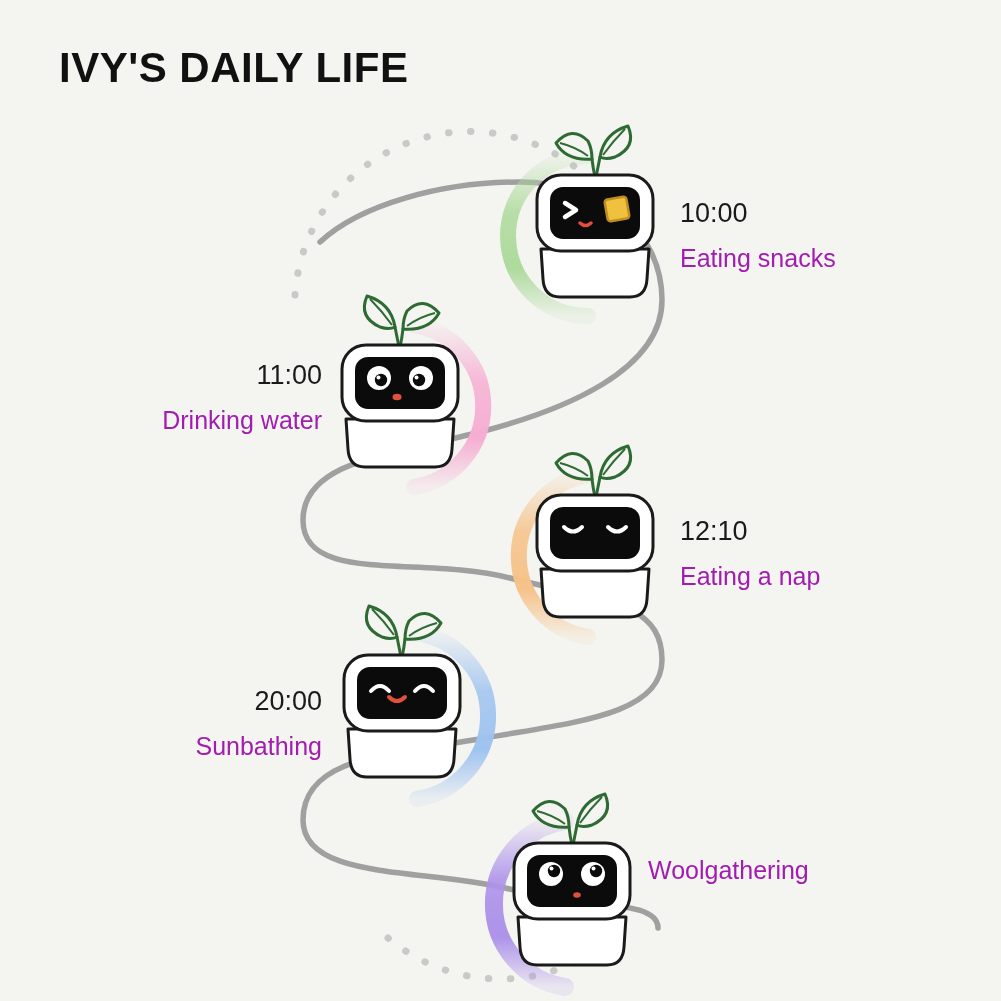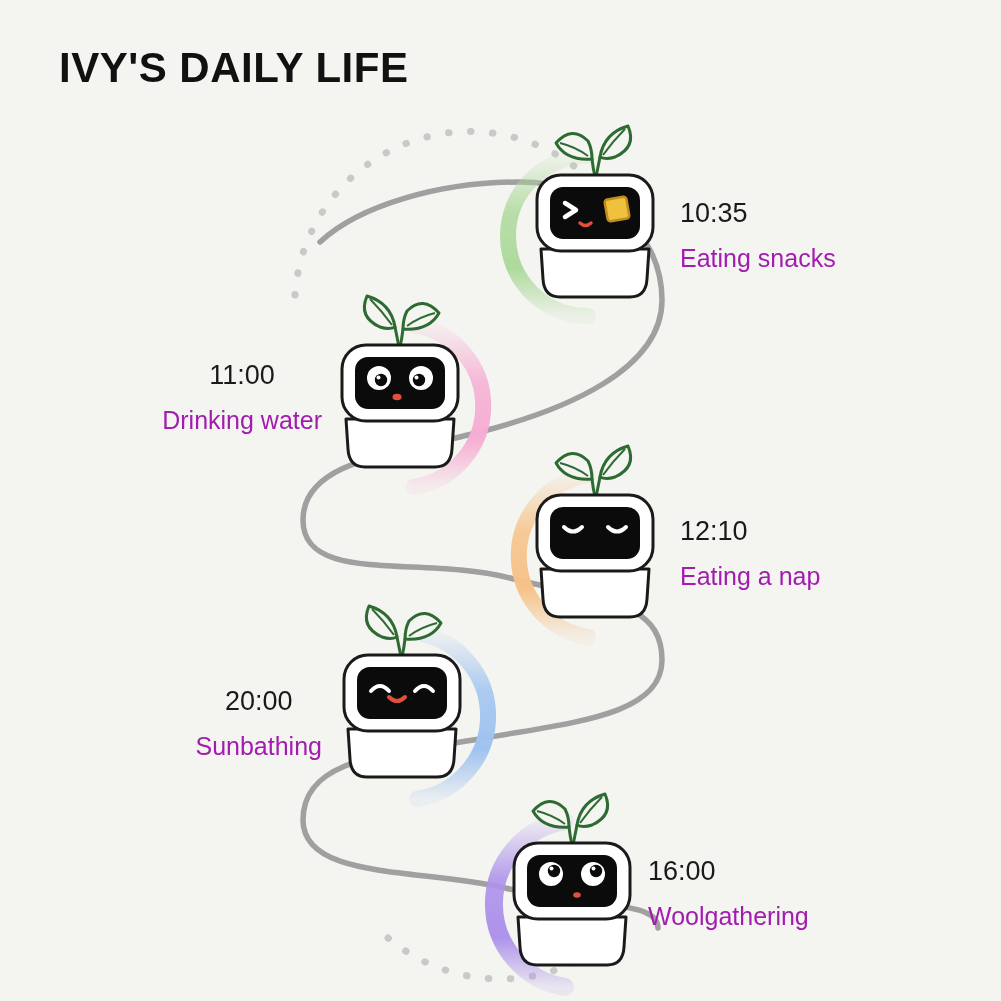--- a/index.html
+++ b/index.html
@@ -11,21 +11,21 @@
   }
   .page-title{
     position:absolute;left:43px;top:28px;margin:16px;
     font-size:42px;font-weight:bold;letter-spacing:.5px;color:#111;
   }
   .bg-art{position:absolute;left:0;top:0;width:1001px;height:1001px;}
   .robot{position:absolute;width:150px;height:190px;}
   .label{position:absolute;line-height:1;white-space:nowrap;}
   .label .time{font-size:27px;margin-bottom:19px;color:#1a1a1a;}
   .label .activity{font-size:25px;color:#a21caf;}
-  .label.left{text-align:center;}
+  .label.left{text-align:right;}
 </style>
 </head>
 <body style="background: rgb(244, 244, 241);">
 
 <div class="canvas">
 
   <h1 class="page-title">IVY'S DAILY LIFE</h1>
 
   <svg class="bg-art" viewBox="0 0 1001 1001">
     <defs>
@@ -154,37 +154,36 @@
       <circle cx="96" cy="93" r="12" fill="#ffffff"></circle>
       <circle cx="57" cy="90" r="6.2" fill="#0b0b0b"></circle>
       <circle cx="99" cy="90" r="6.2" fill="#0b0b0b"></circle>
       <circle cx="54.5" cy="87.5" r="2" fill="#ffffff"></circle>
       <circle cx="96.5" cy="87.5" r="2" fill="#ffffff"></circle>
       <ellipse cx="80" cy="114" rx="3.8" ry="2.8" fill="#e2503c"></ellipse>
     </g>
   </svg>
 
   <div class="label right" style="left:680px;top:200px">
-    <div class="time">10:35</div>
+    <div class="time">10:00</div>
     <div class="activity">Eating snacks</div>
   </div>
 
   <div class="label left" style="right:679px;top:362px">
     <div class="time">11:00</div>
     <div class="activity">Drinking water</div>
   </div>
 
   <div class="label right" style="left:680px;top:518px">
     <div class="time">12:10</div>
     <div class="activity">Eating a nap</div>
   </div>
 
   <div class="label left" style="right:679px;top:688px">
     <div class="time">20:00</div>
     <div class="activity">Sunbathing</div>
   </div>
 
   <div class="label right" style="left:648px;top:858px">
-    <div class="time">16:00</div>
     <div class="activity">Woolgathering</div>
   </div>
 
 </div>
 
 </body></html>

